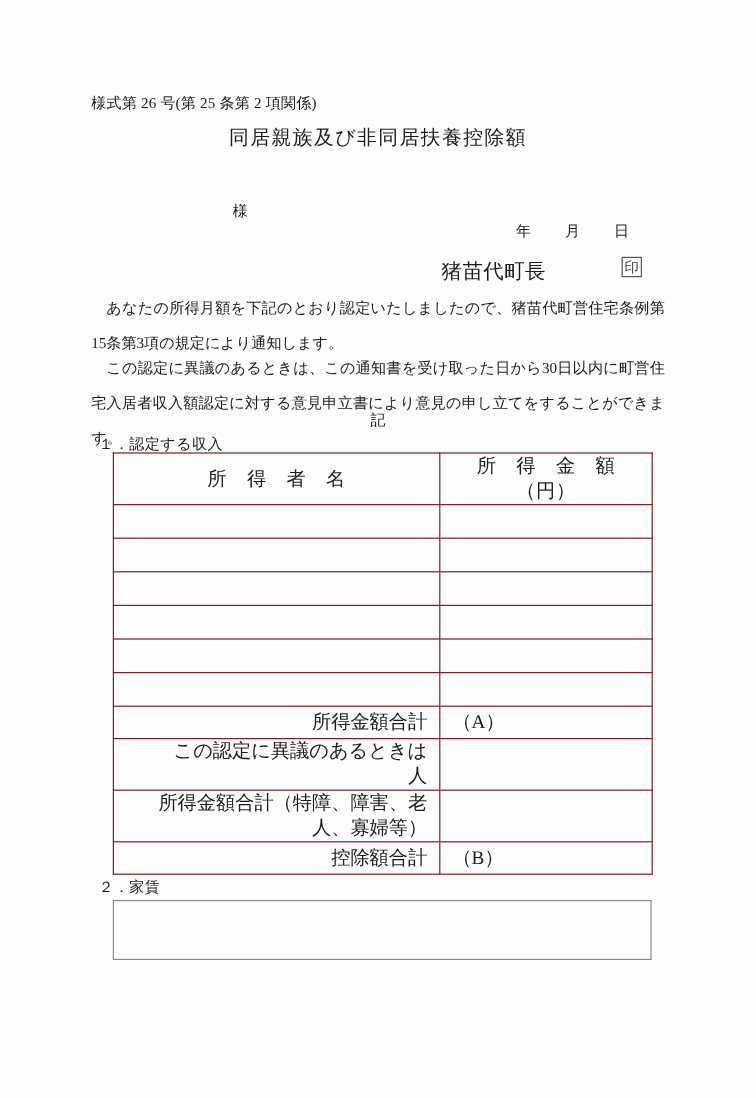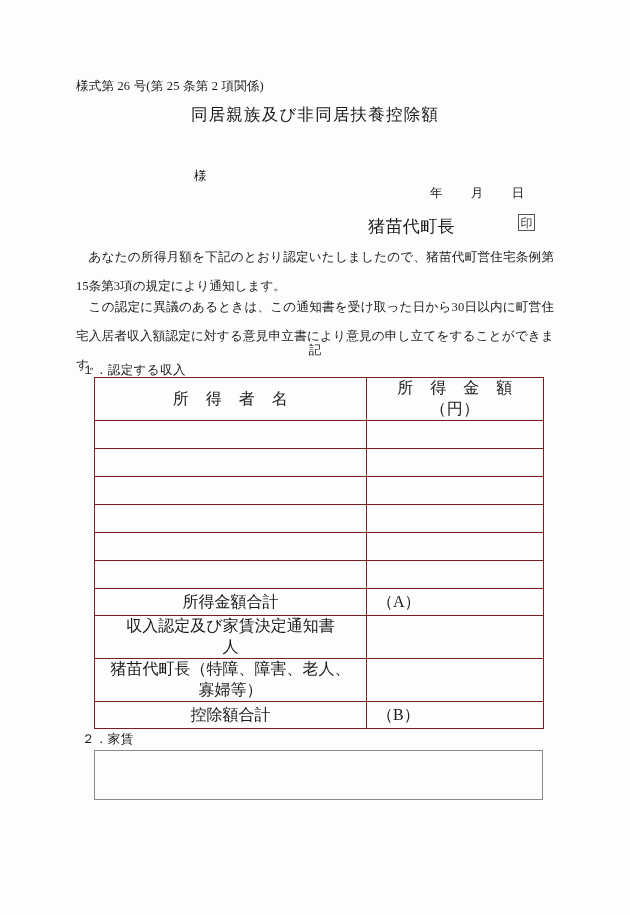--- a/index.html
+++ b/index.html
@@ -127,21 +127,21 @@
     font-size: 16px;
     font-weight: normal;
     padding: 0 10px;
     height: 27px;
     box-sizing: border-box;
     vertical-align: middle;
   }
   .col-name  { width: 272px; }
   .col-value { width: 177px; }
   .income-table thead th { text-align: center; letter-spacing: 0.5px; }
-  .income-table td.label { text-align: center; }
+  .income-table td.label { text-align: right; }
   .income-table td.value { text-align: left; }
   .row-blank td { height: 28px; }
 
   
   .rent-box {
     position: absolute;
     left: 94px;
     top: 750px;
     width: 449px;
     height: 50px;
@@ -209,25 +209,25 @@
         </tr>
         <tr class="row-blank">
           <td class="label"></td>
           <td class="value"></td>
         </tr>
         <tr>
           <td class="label">所得金額合計</td>
           <td class="value">（A）</td>
         </tr>
         <tr>
-          <td class="label">収入認定及び家賃決定通知書　　　人</td>
-          <td class="value"></td>
-        </tr>
-        <tr>
-          <td class="label">猪苗代町長（特障、障害、老人、寡婦等）</td>
+          <td class="label">この認定に異議のあるときは　　　人</td>
+          <td class="value"></td>
+        </tr>
+        <tr>
+          <td class="label">所得金額合計（特障、障害、老人、寡婦等）</td>
           <td class="value"></td>
         </tr>
         <tr>
           <td class="label">控除額合計</td>
           <td class="value">（B）</td>
         </tr>
       </tbody>
   </table>
 
   <div class="section-heading sec-2">２．家賃</div>

